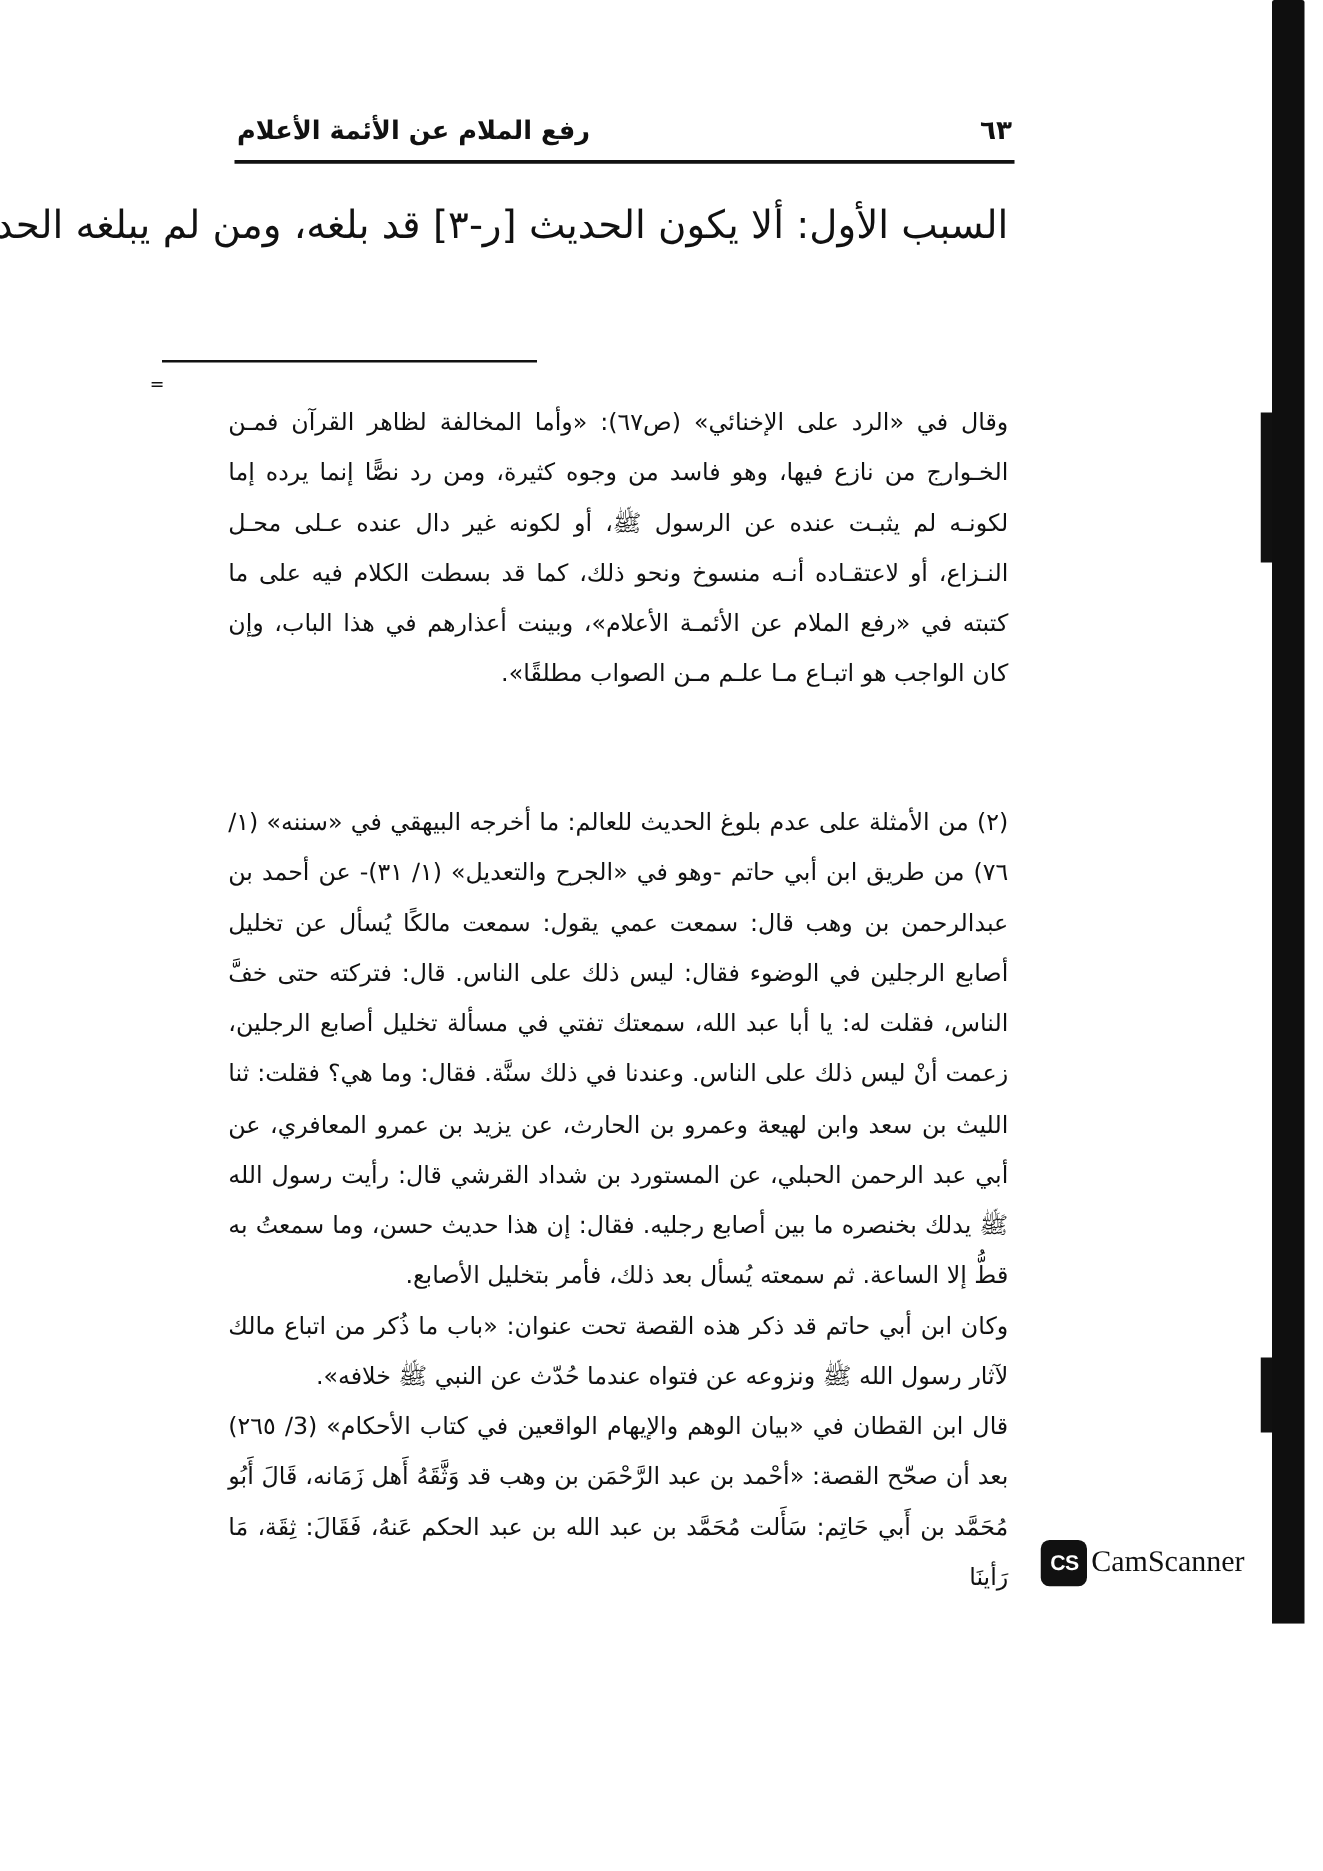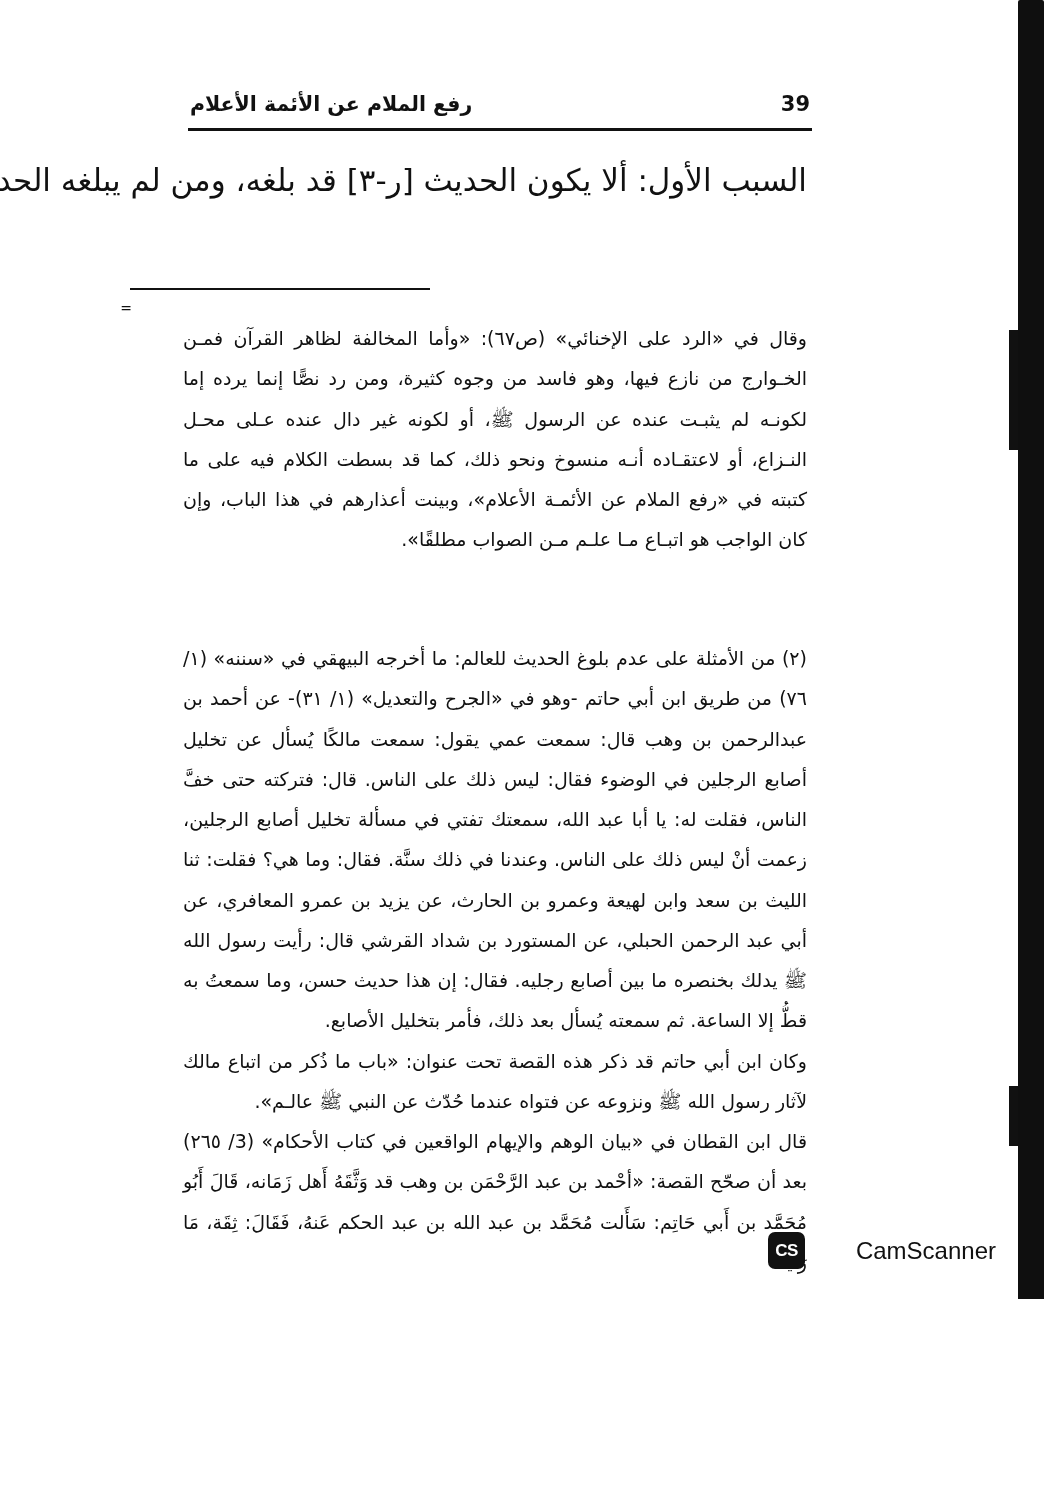--- a/index.html
+++ b/index.html
@@ -156,82 +156,81 @@
   }
 
   
   .camscanner {
     position: absolute;
     bottom: 30px;
     right: 62px;
     display: flex;
     flex-direction: row;
     align-items: center;
-    gap: 21px;
+    gap: 3px;
     direction: ltr;
   }
   .cs-logo {
     width: 37px;
     height: 37px;
     background: #111;
     border-radius: 7px;
     color: #fff;
     font-size: 17px;
     font-weight: bold;
     display: flex;
     align-items: center;
     justify-content: center;
     font-family: "Liberation Sans", sans-serif;
     letter-spacing: -0.5px;
   }
   .cs-text {
     font-size: 24px;
     color: #111;
-    font-family: Liberation Sans, sans-serif;
-    margin-left: 30px;
+    font-family: Liberation Serif, serif;
   }
 </style>
 </head>
 <body>
 
 <div class="page">
 
   <div class="binding-edge">
     <div class="binding-bar"></div>
     <div class="binding-bar lower"></div>
   </div>
   <div class="edge-nick nick1"></div>
   <div class="edge-nick nick2"></div>
 
   <div class="content">
 
     <div class="header">
       <span class="header-title">رفع الملام عن الأئمة الأعلام</span>
-      <span class="header-page">39</span>
+      <span class="header-page">٦٣</span>
     </div>
     <div class="header-rule"></div>
 
     <div class="matn">
       <span class="ln">السبب الأول: ألا يكون الحديث [ر-٣] قد بلغه، ومن لم يبلغه الحديث لم</span>
     </div>
 
     <div class="fn-rule"></div>
     <div class="eq-mark eq-top">=</div>
 
     <div class="fn fn-a">
       <p>وقال في «الرد على الإخنائي» (ص٦٧): «وأما المخالفة لظاهر القرآن فمـن الخـوارج من نازع فيها، وهو فاسد من وجوه كثيرة، ومن رد نصًّا إنما يرده إما لكونـه لم يثبـت عنده عن الرسول ﷺ، أو لكونه غير دال عنده عـلى محـل النـزاع، أو لاعتقـاده أنـه منسوخ ونحو ذلك، كما قد بسطت الكلام فيه على ما كتبته في «رفع الملام عن الأئمـة الأعلام»، وبينت أعذارهم في هذا الباب، وإن كان الواجب هو اتبـاع مـا علـم مـن الصواب مطلقًا».</p>
     </div>
 
 
     <div class="fn fn-c">
       <p>
         <span>(٢)</span>
         <span>من الأمثلة على عدم بلوغ الحديث للعالم: ما أخرجه البيهقي في «سننه» (١/ ٧٦) من طريق ابن أبي حاتم -وهو في «الجرح والتعديل» (١/ ٣١)- عن أحمد بن عبدالرحمن بن وهب قال: سمعت عمي يقول: سمعت مالكًا يُسأل عن تخليل أصابع الرجلين في الوضوء فقال: ليس ذلك على الناس. قال: فتركته حتى خفَّ الناس، فقلت له: يا أبا عبد الله، سمعتك تفتي في مسألة تخليل أصابع الرجلين، زعمت أنْ ليس ذلك على الناس. وعندنا في ذلك سنَّة. فقال: وما هي؟ فقلت: ثنا الليث بن سعد وابن لهيعة وعمرو بن الحارث، عن يزيد بن عمرو المعافري، عن أبي عبد الرحمن الحبلي، عن المستورد بن شداد القرشي قال: رأيت رسول الله ﷺ يدلك بخنصره ما بين أصابع رجليه. فقال: إن هذا حديث حسن، وما سمعتُ به قطُّ إلا الساعة. ثم سمعته يُسأل بعد ذلك، فأمر بتخليل الأصابع.</span>
       </p>
-      <p>وكان ابن أبي حاتم قد ذكر هذه القصة تحت عنوان: «باب ما ذُكر من اتباع مالك لآثار رسول الله ﷺ ونزوعه عن فتواه عندما حُدّث عن النبي ﷺ عالـم».</p>
+      <p>وكان ابن أبي حاتم قد ذكر هذه القصة تحت عنوان: «باب ما ذُكر من اتباع مالك لآثار رسول الله ﷺ ونزوعه عن فتواه عندما حُدّث عن النبي ﷺ خلافه».</p>
       <p>قال ابن القطان في «بيان الوهم والإيهام الواقعين في كتاب الأحكام» (3/ ٢٦٥) بعد أن صحّح القصة: «أحْمد بن عبد الرَّحْمَن بن وهب قد وَثَّقَهُ أَهل زَمَانه، قَالَ أَبُو مُحَمَّد بن أَبي حَاتِم: سَأَلت مُحَمَّد بن عبد الله بن عبد الحكم عَنهُ، فَقَالَ: ثِقَة، مَا رَأينَا</p>
     </div>
 
     <div class="eq-mark eq-bottom">=</div>
 
   </div>
 
   <div class="camscanner">
     <span class="cs-logo">CS</span>
     <span class="cs-text">CamScanner</span>

